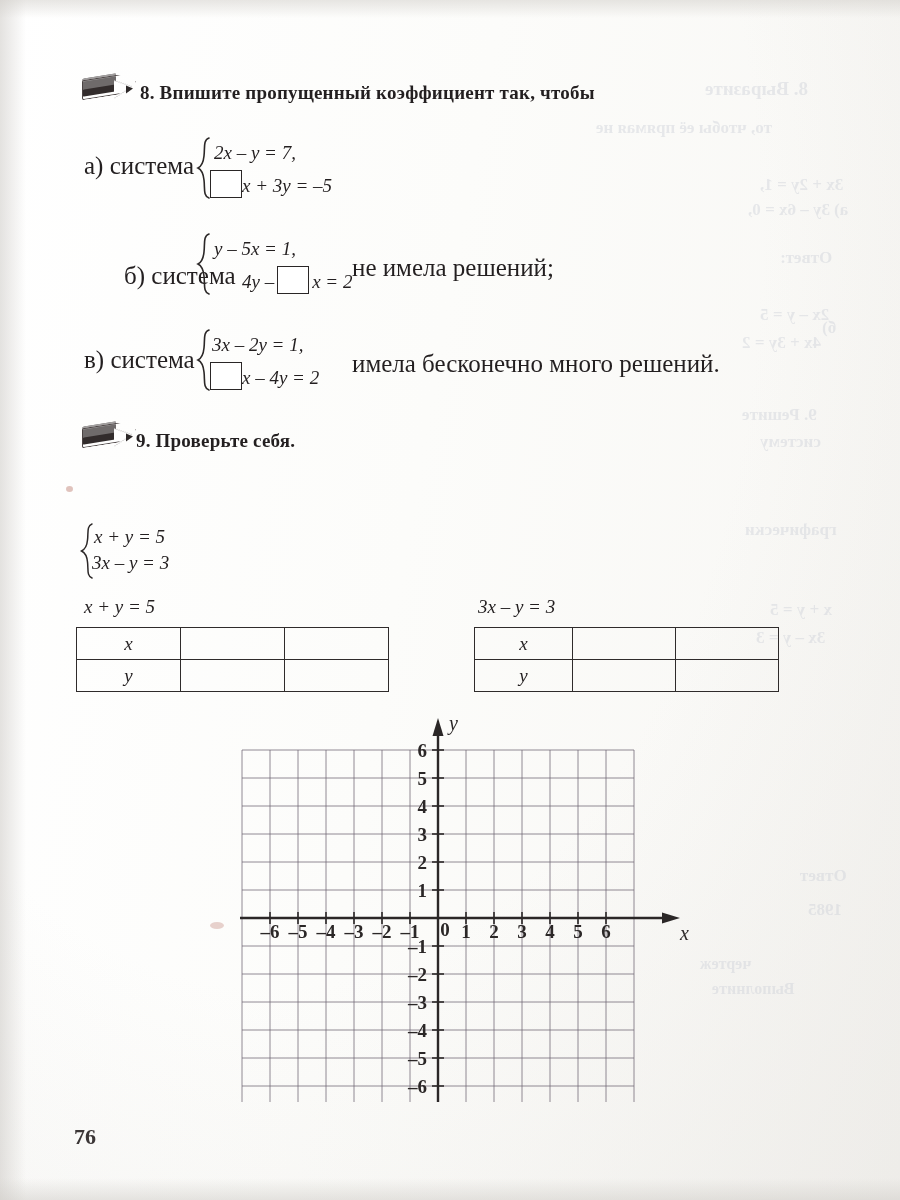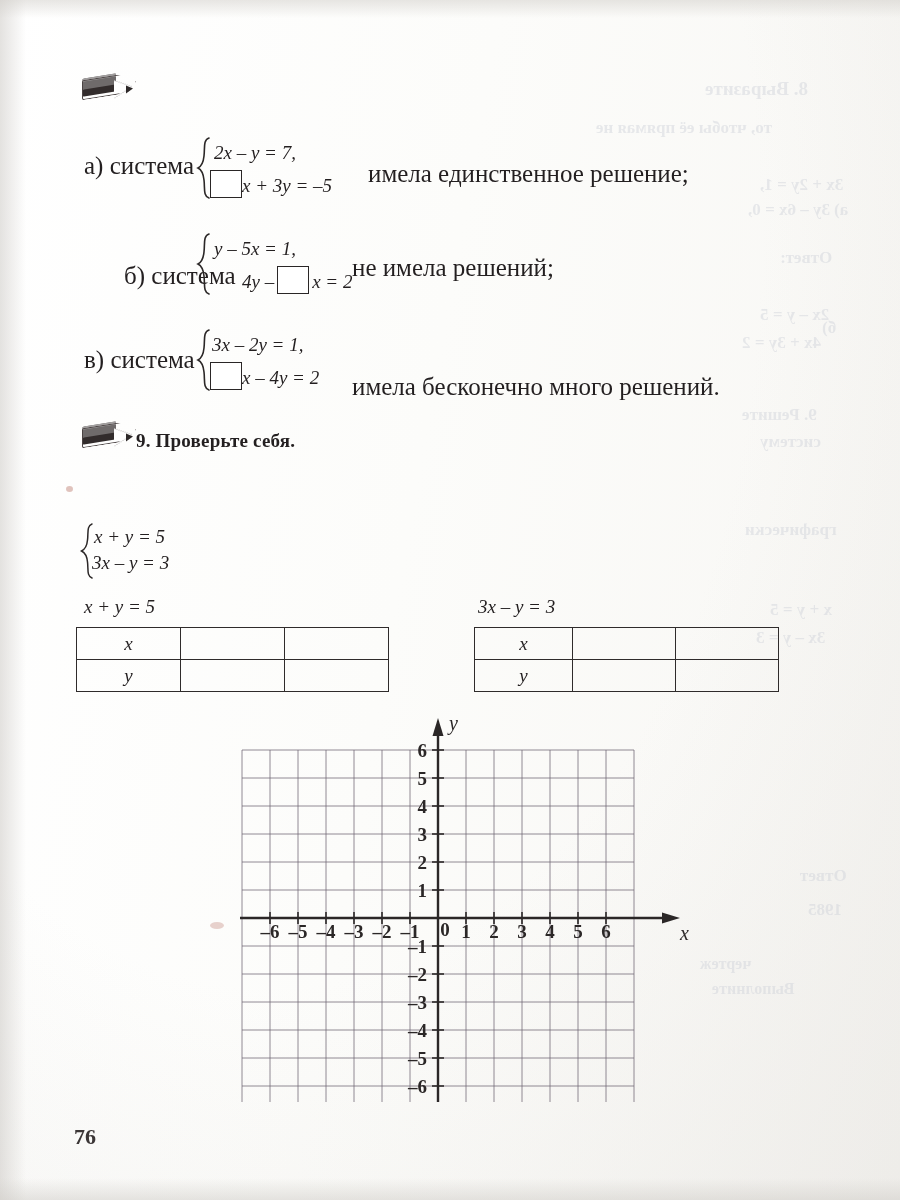--- a/index.html
+++ b/index.html
@@ -162,32 +162,35 @@
 
 <div class="content">
 
   <div class="pencil" style="left:82px;top:72px;">
     <div class="body"></div>
       <div class="tip"></div>
       <div class="lead"></div>
       <div class="outline"></div>
   </div>
 
+  <div class="t hdr" style="left:140px;top:82px;">
+    <span class="num">8.</span>
+    <span>Впишите пропущенный коэффициент так, чтобы</span>
+  </div>
 
   <div class="t body-txt" style="left:84px;top:152px;">а) система</div>
   <div class="brace" style="left:196px;top:136px;">
     <svg width="16" height="64" viewBox="0 0 16 64">
       <path d="M13 2 C7 4, 9 12, 8 20 C7.4 26, 6 30, 2 32 C6 34, 7.4 38, 8 44 C9 52, 7 60, 13 62" fill="none" stroke="#2b2727" stroke-width="1.6" stroke-linecap="round"></path>
     </svg>
   </div>
   <div class="sysrow mth" style="left:214px;top:142px;">2x – y = 7,</div>
   <div class="sysrow" style="left:210px;top:170px;">
     <span class="blank-box"></span><span class="mth">x + 3y = –5</span>
   </div>
-  <div class="t body-txt" style="left:368px;top:160px;">имела единственное решение;</div>
 
   <div class="t body-txt" style="left:84px;top:262px;margin-left:40px;">б) система</div>
   <div class="brace" style="left:196px;top:232px;">
     <svg width="16" height="64" viewBox="0 0 16 64">
       <path d="M13 2 C7 4, 9 12, 8 20 C7.4 26, 6 30, 2 32 C6 34, 7.4 38, 8 44 C9 52, 7 60, 13 62" fill="none" stroke="#2b2727" stroke-width="1.6" stroke-linecap="round"></path>
     </svg>
   </div>
   <div class="sysrow mth" style="left:214px;top:238px;">y – 5x = 1,</div>
   <div class="sysrow" style="left:210px;top:266px;margin-left:32px;">
     <span class="mth">4y –</span><span class="blank-box" style="margin:0 3px;"></span><span class="mth">x = 2</span>
@@ -197,21 +200,21 @@
   <div class="t body-txt" style="left:84px;top:346px;font-family:Liberation Serif, serif;">в) система</div>
   <div class="brace" style="left:196px;top:328px;">
     <svg width="16" height="64" viewBox="0 0 16 64">
       <path d="M13 2 C7 4, 9 12, 8 20 C7.4 26, 6 30, 2 32 C6 34, 7.4 38, 8 44 C9 52, 7 60, 13 62" fill="none" stroke="#2b2727" stroke-width="1.6" stroke-linecap="round"></path>
     </svg>
   </div>
   <div class="sysrow mth" style="left:212px;top:334px;">3x – 2y = 1,</div>
   <div class="sysrow" style="left:210px;top:362px;">
     <span class="blank-box"></span><span class="mth">x – 4y = 2</span>
   </div>
-  <div class="t body-txt" style="left:352px;top:350px;margin-top:23px;">имела бесконечно много решений.</div>
+  <div class="t body-txt" style="left:352px;top:350px;">имела бесконечно много решений.</div>
 
   <div class="pencil" style="left:82px;top:420px;">
     <div class="body"></div>
       <div class="tip"></div>
       <div class="lead"></div>
       <div class="outline"></div>
   </div>
 
   <div class="t hdr" style="left:136px;top:430px;">
     <span class="num">9.</span>

